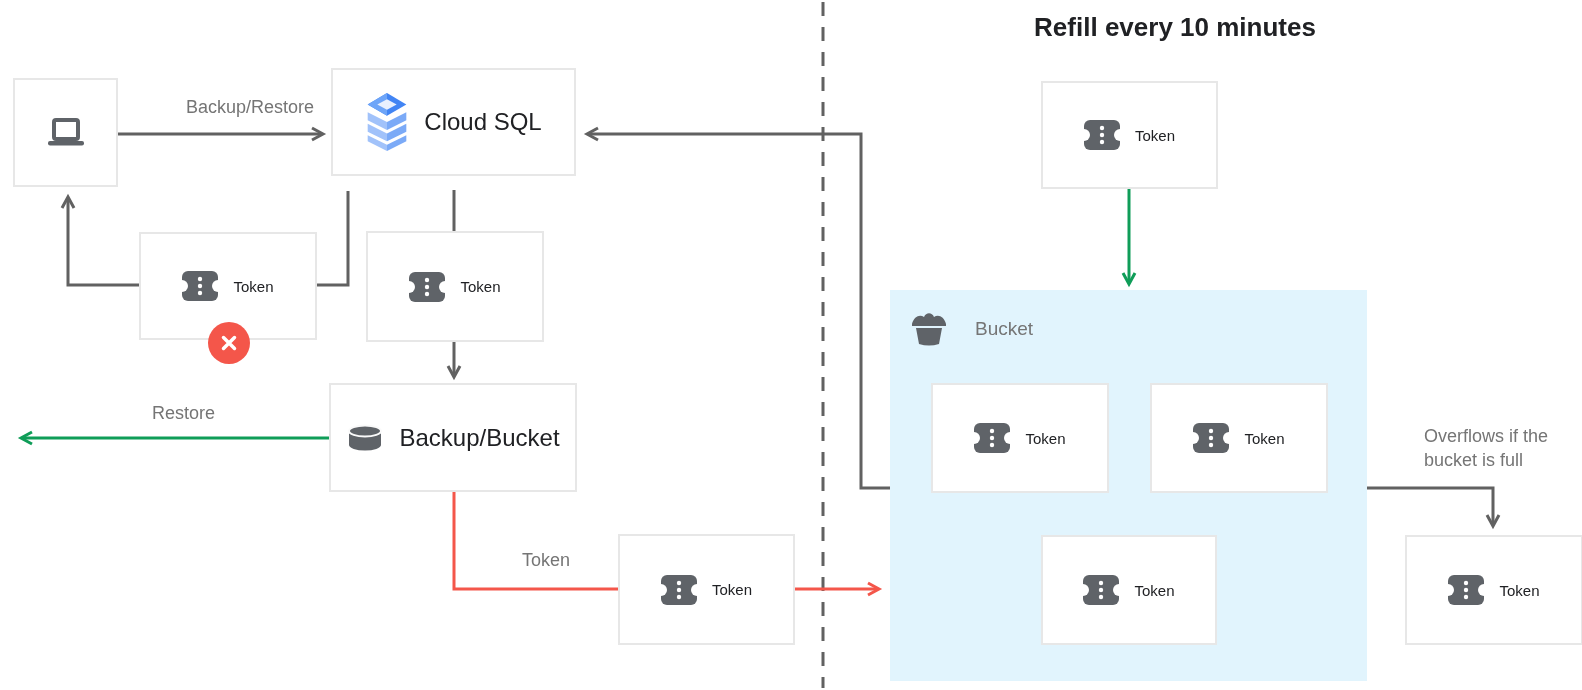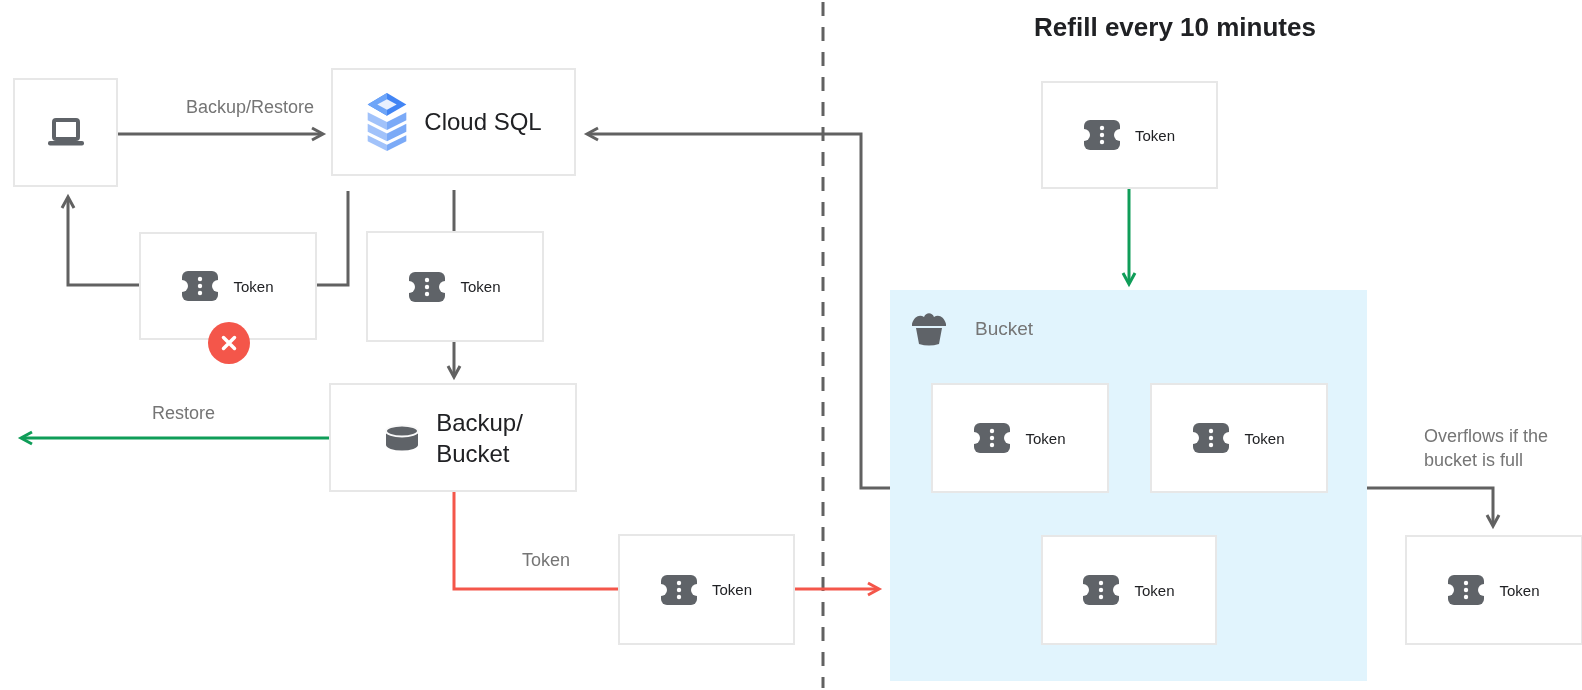--- a/index.html
+++ b/index.html
@@ -16,21 +16,21 @@
   html,body{margin:0;padding:0;background:#fff;}
   body{font-family:"Liberation Sans", sans-serif;}
   #canvas{position:relative;width:1582px;height:690px;background:#fff;overflow:hidden;}
 
   .node{
     position:absolute;background:#fff;border:2px solid var(--node-border);
     box-sizing:border-box;display:flex;align-items:center;justify-content:center;gap:15px;
   }
   .node .label{color:var(--text-dark);font-size:15px;}
   .node.big .label{font-size:24px;}
-  .two-line{display:flex;flex-direction:column;line-height:31px;text-align:left;}
+  .two-line{display:flex;flex-direction:row;line-height:31px;text-align:left;}
 
   .edge-label{position:absolute;color:var(--text-gray);font-size:18px;}
   .center{text-align:right;}
 
   #diagram-title{
     position:absolute;left:960px;top:12px;width:430px;text-align:center;
     font-size:26px;font-weight:bold;color:var(--text-dark);
   }
 
   #bucket{

